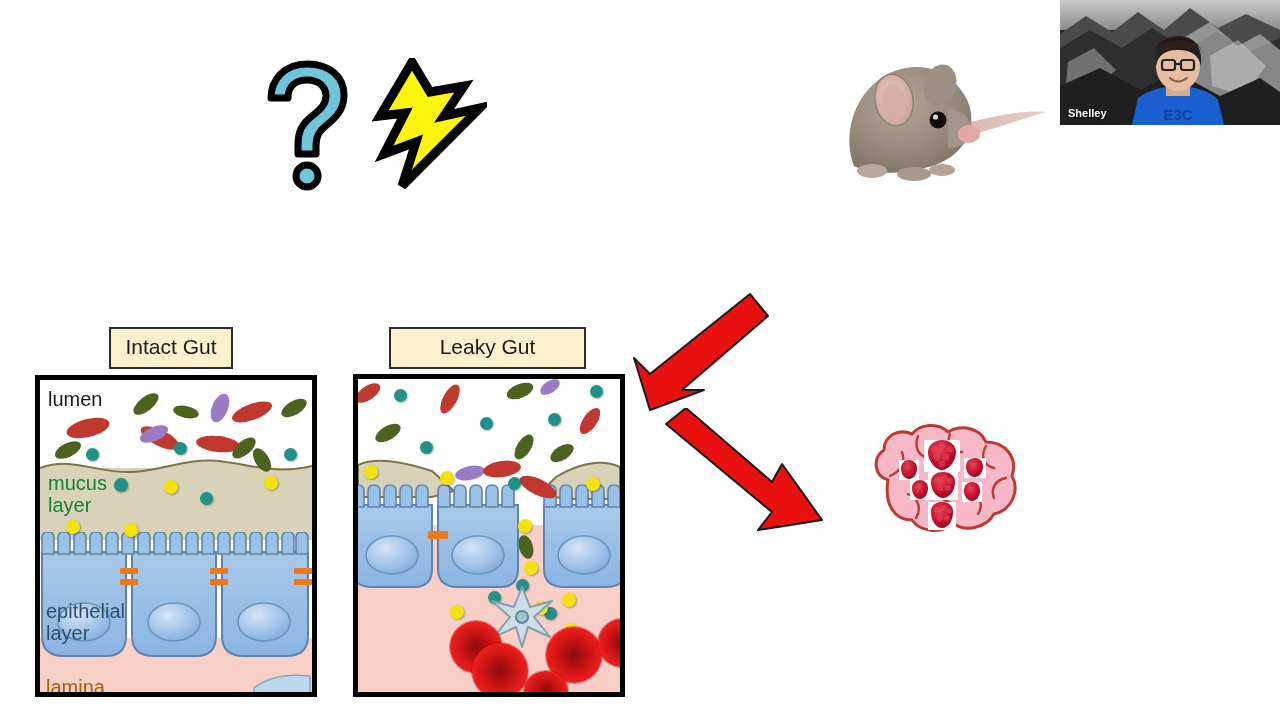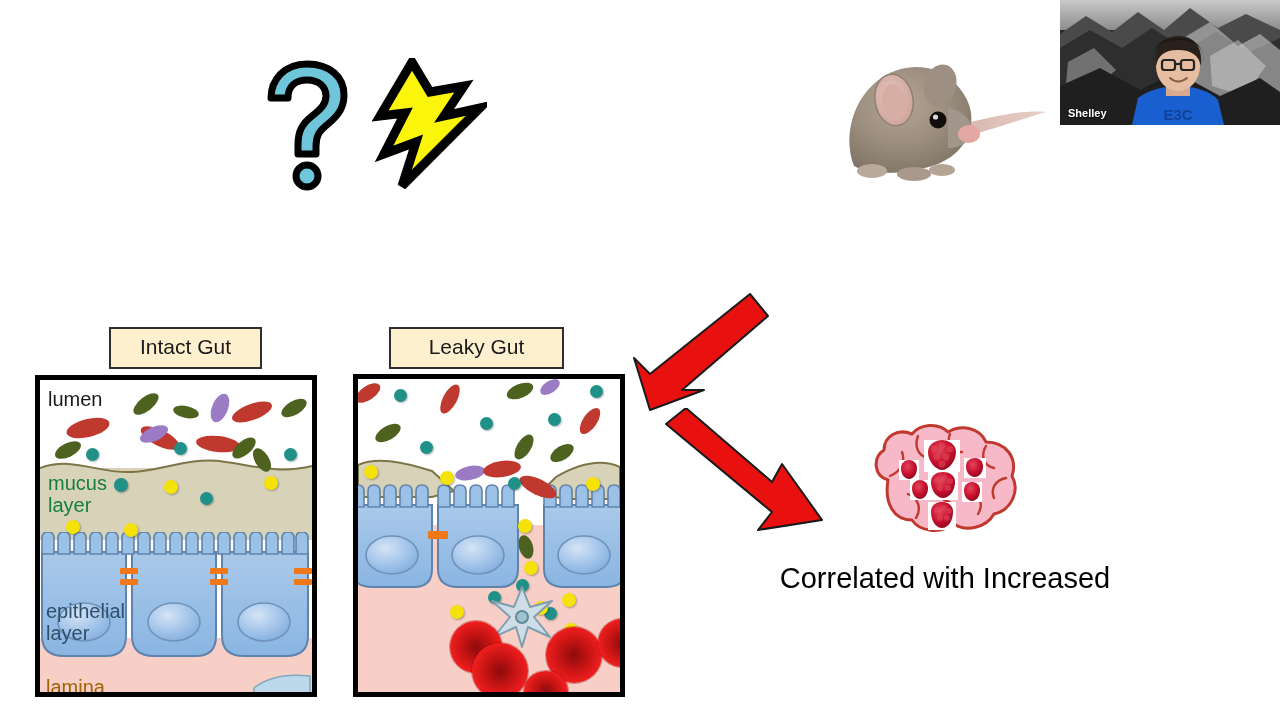--- a/index.html
+++ b/index.html
@@ -75,22 +75,22 @@
   
   .gut-caption {
     background: #fdf0ce;
     border: 2px solid #2e2e2e;
     color: #1a1a1a;
     font-size: 21px;
     text-align: center;
     padding: 6px 0 8px 0;
     font-family: "Liberation Sans", sans-serif;
   }
-  #caption-intact { left: 109px; top: 327px; width: 153px; }
-  #caption-leaky  { left: 389px; top: 327px; width: 175px; }
+  #caption-intact { left: 109px; top: 327px; width: 124px; }
+  #caption-leaky  { left: 389px; top: 327px; width: 197px; }
 
   
   .gut-panel {
     border: 5px solid #000000;
     background: #ffffff;
     overflow: hidden;
   }
   #panel-intact { left: 35px;  top: 375px; width: 282px; height: 322px; }
   #panel-leaky  { left: 353px; top: 374px; width: 272px; height: 323px; }
 
@@ -240,21 +240,20 @@
       <line x1="115" y1="64" x2="121" y2="64" stroke="#232323" stroke-width="2.2"></line>
 
       <path d="M110 78 Q118 85 127 78" stroke="#8a5a45" stroke-width="2" fill="none" stroke-linecap="round"></path>
     </svg>
     <span class="vt-name">Shelley</span>
   </div>
 
 
 
   <div class="abs slide-text" id="ccm-line">
-    <div>Correlated with Increased</div>
   </div>
 
   <div class="abs gut-caption" id="caption-intact">Intact Gut</div>
   <div class="abs gut-caption" id="caption-leaky">Leaky Gut</div>
 
   <div class="abs gut-panel" id="panel-intact">
     <div class="panel-inner">
 
       <div class="layer lumen-layer" style="top:0;   height:95px;"></div>
       <div class="layer mucus-layer" style="top:88px;height:82px;"></div>

